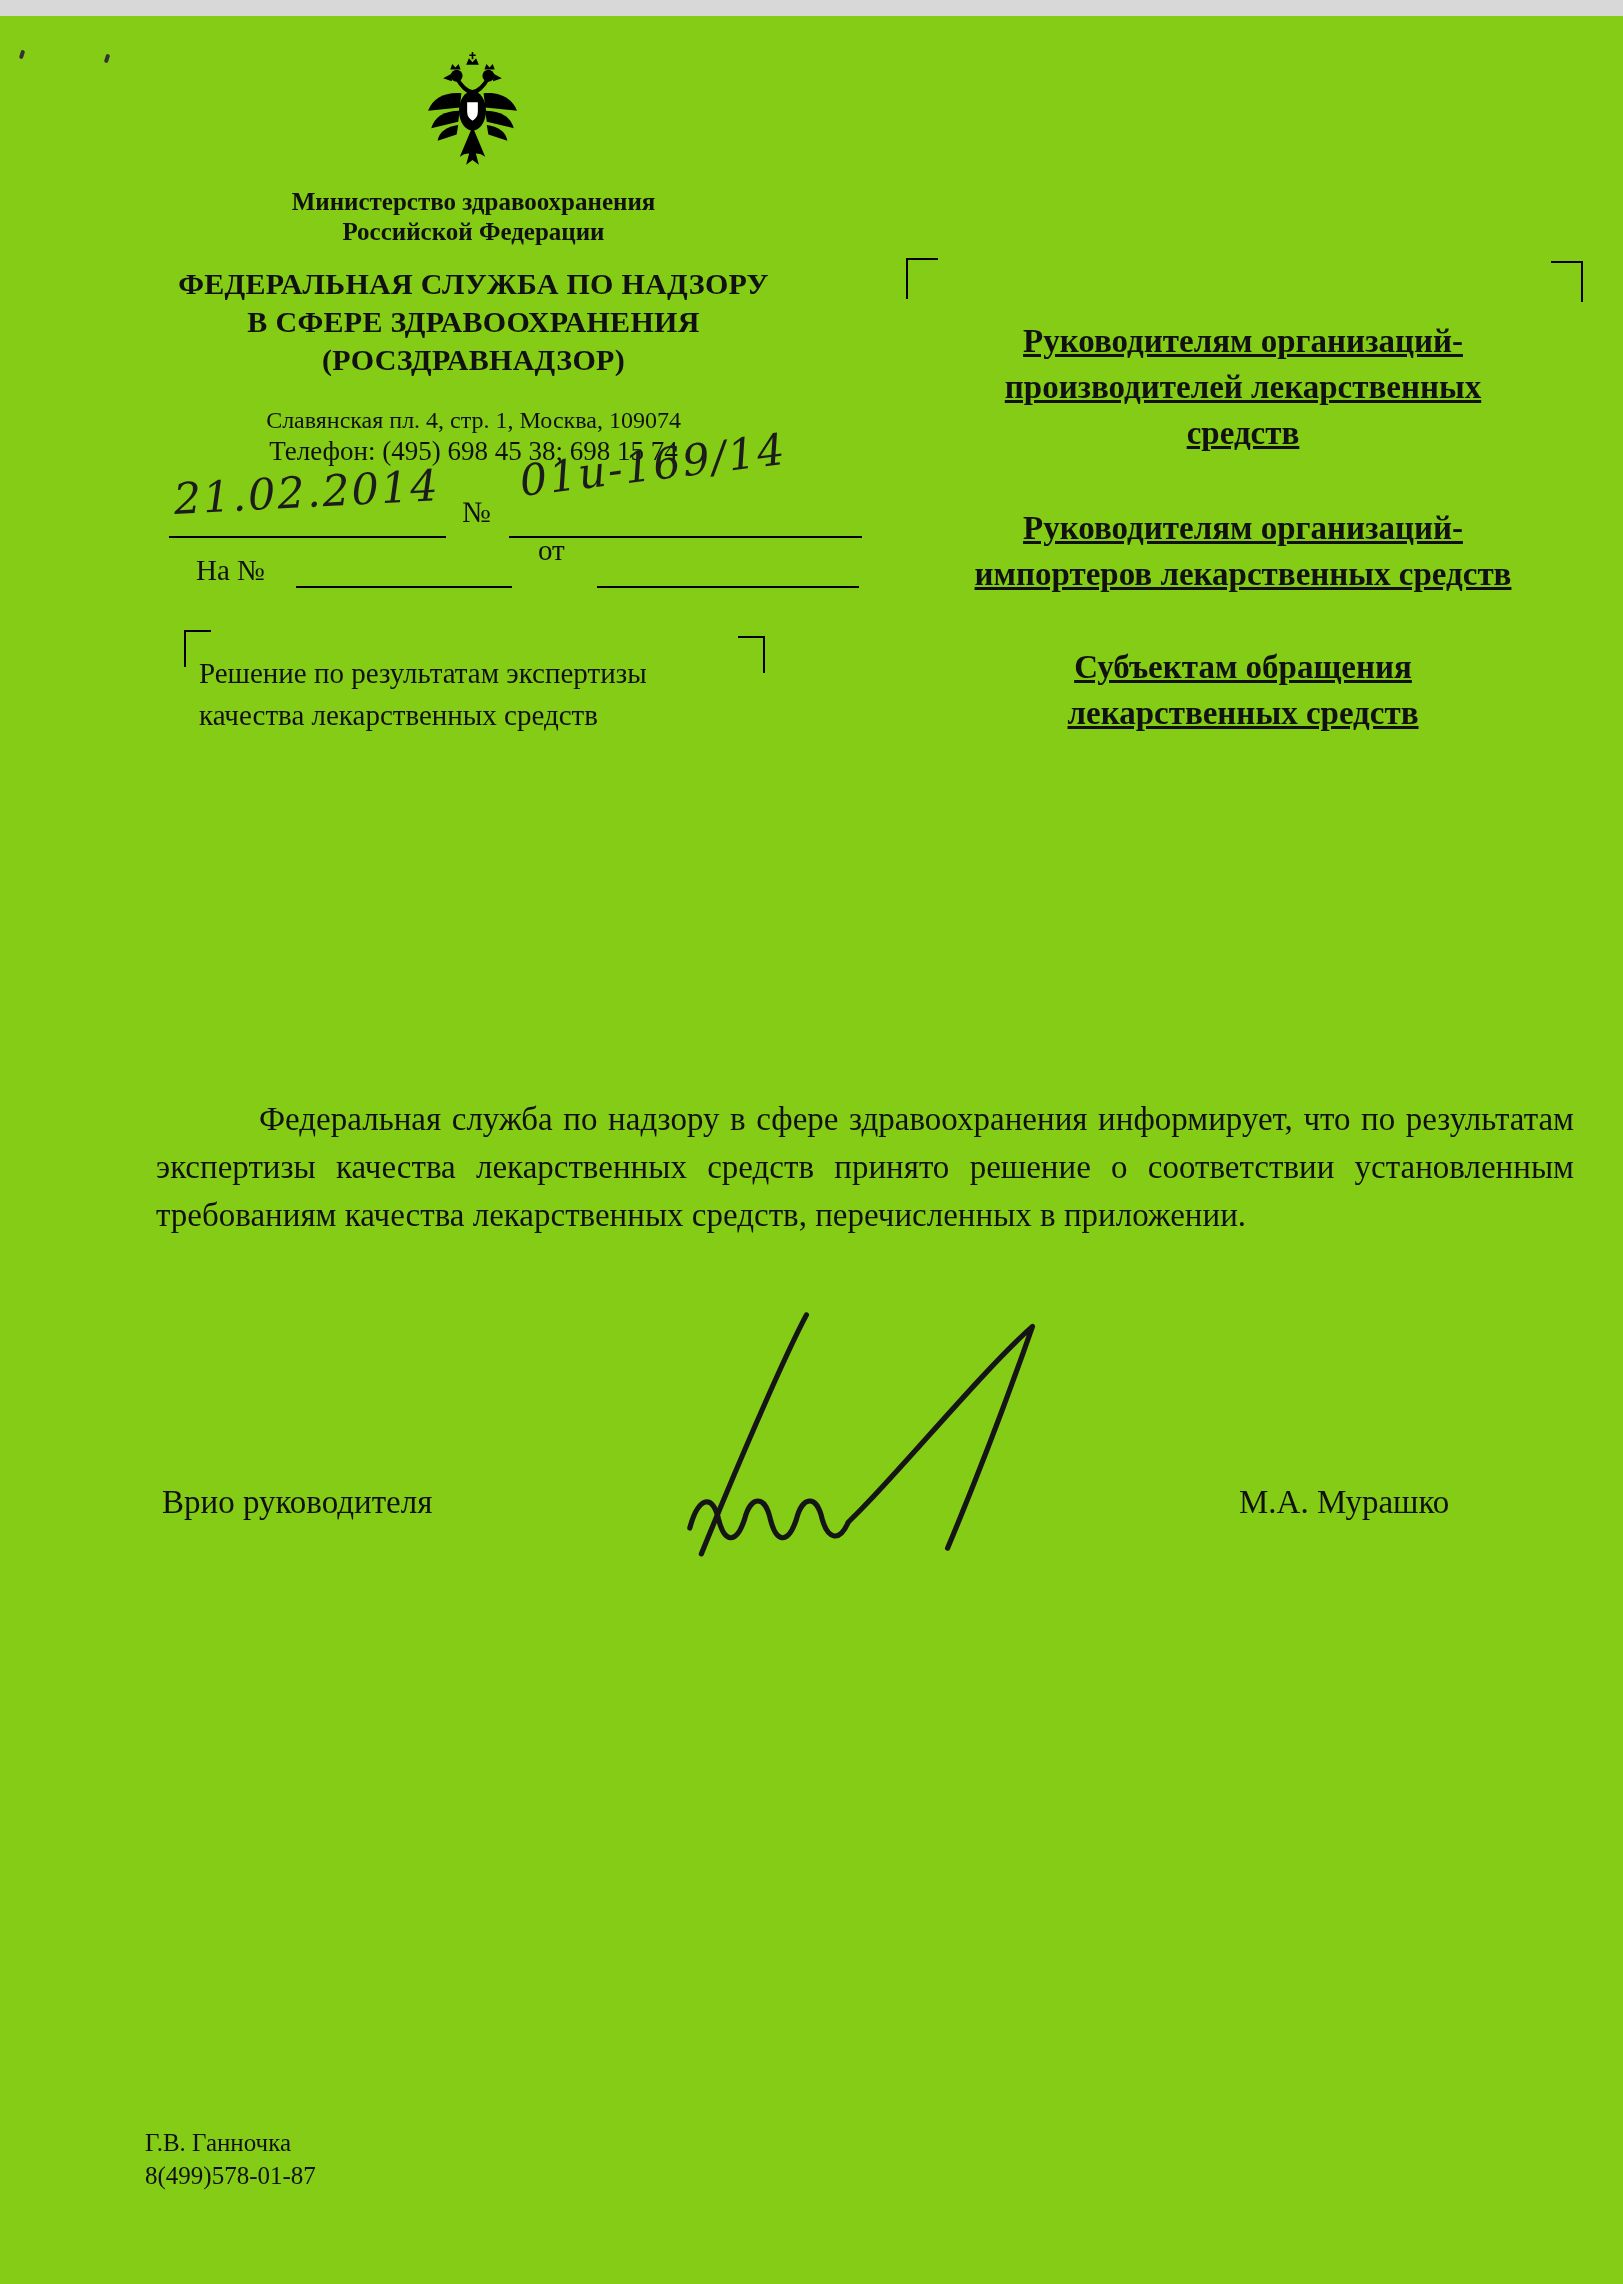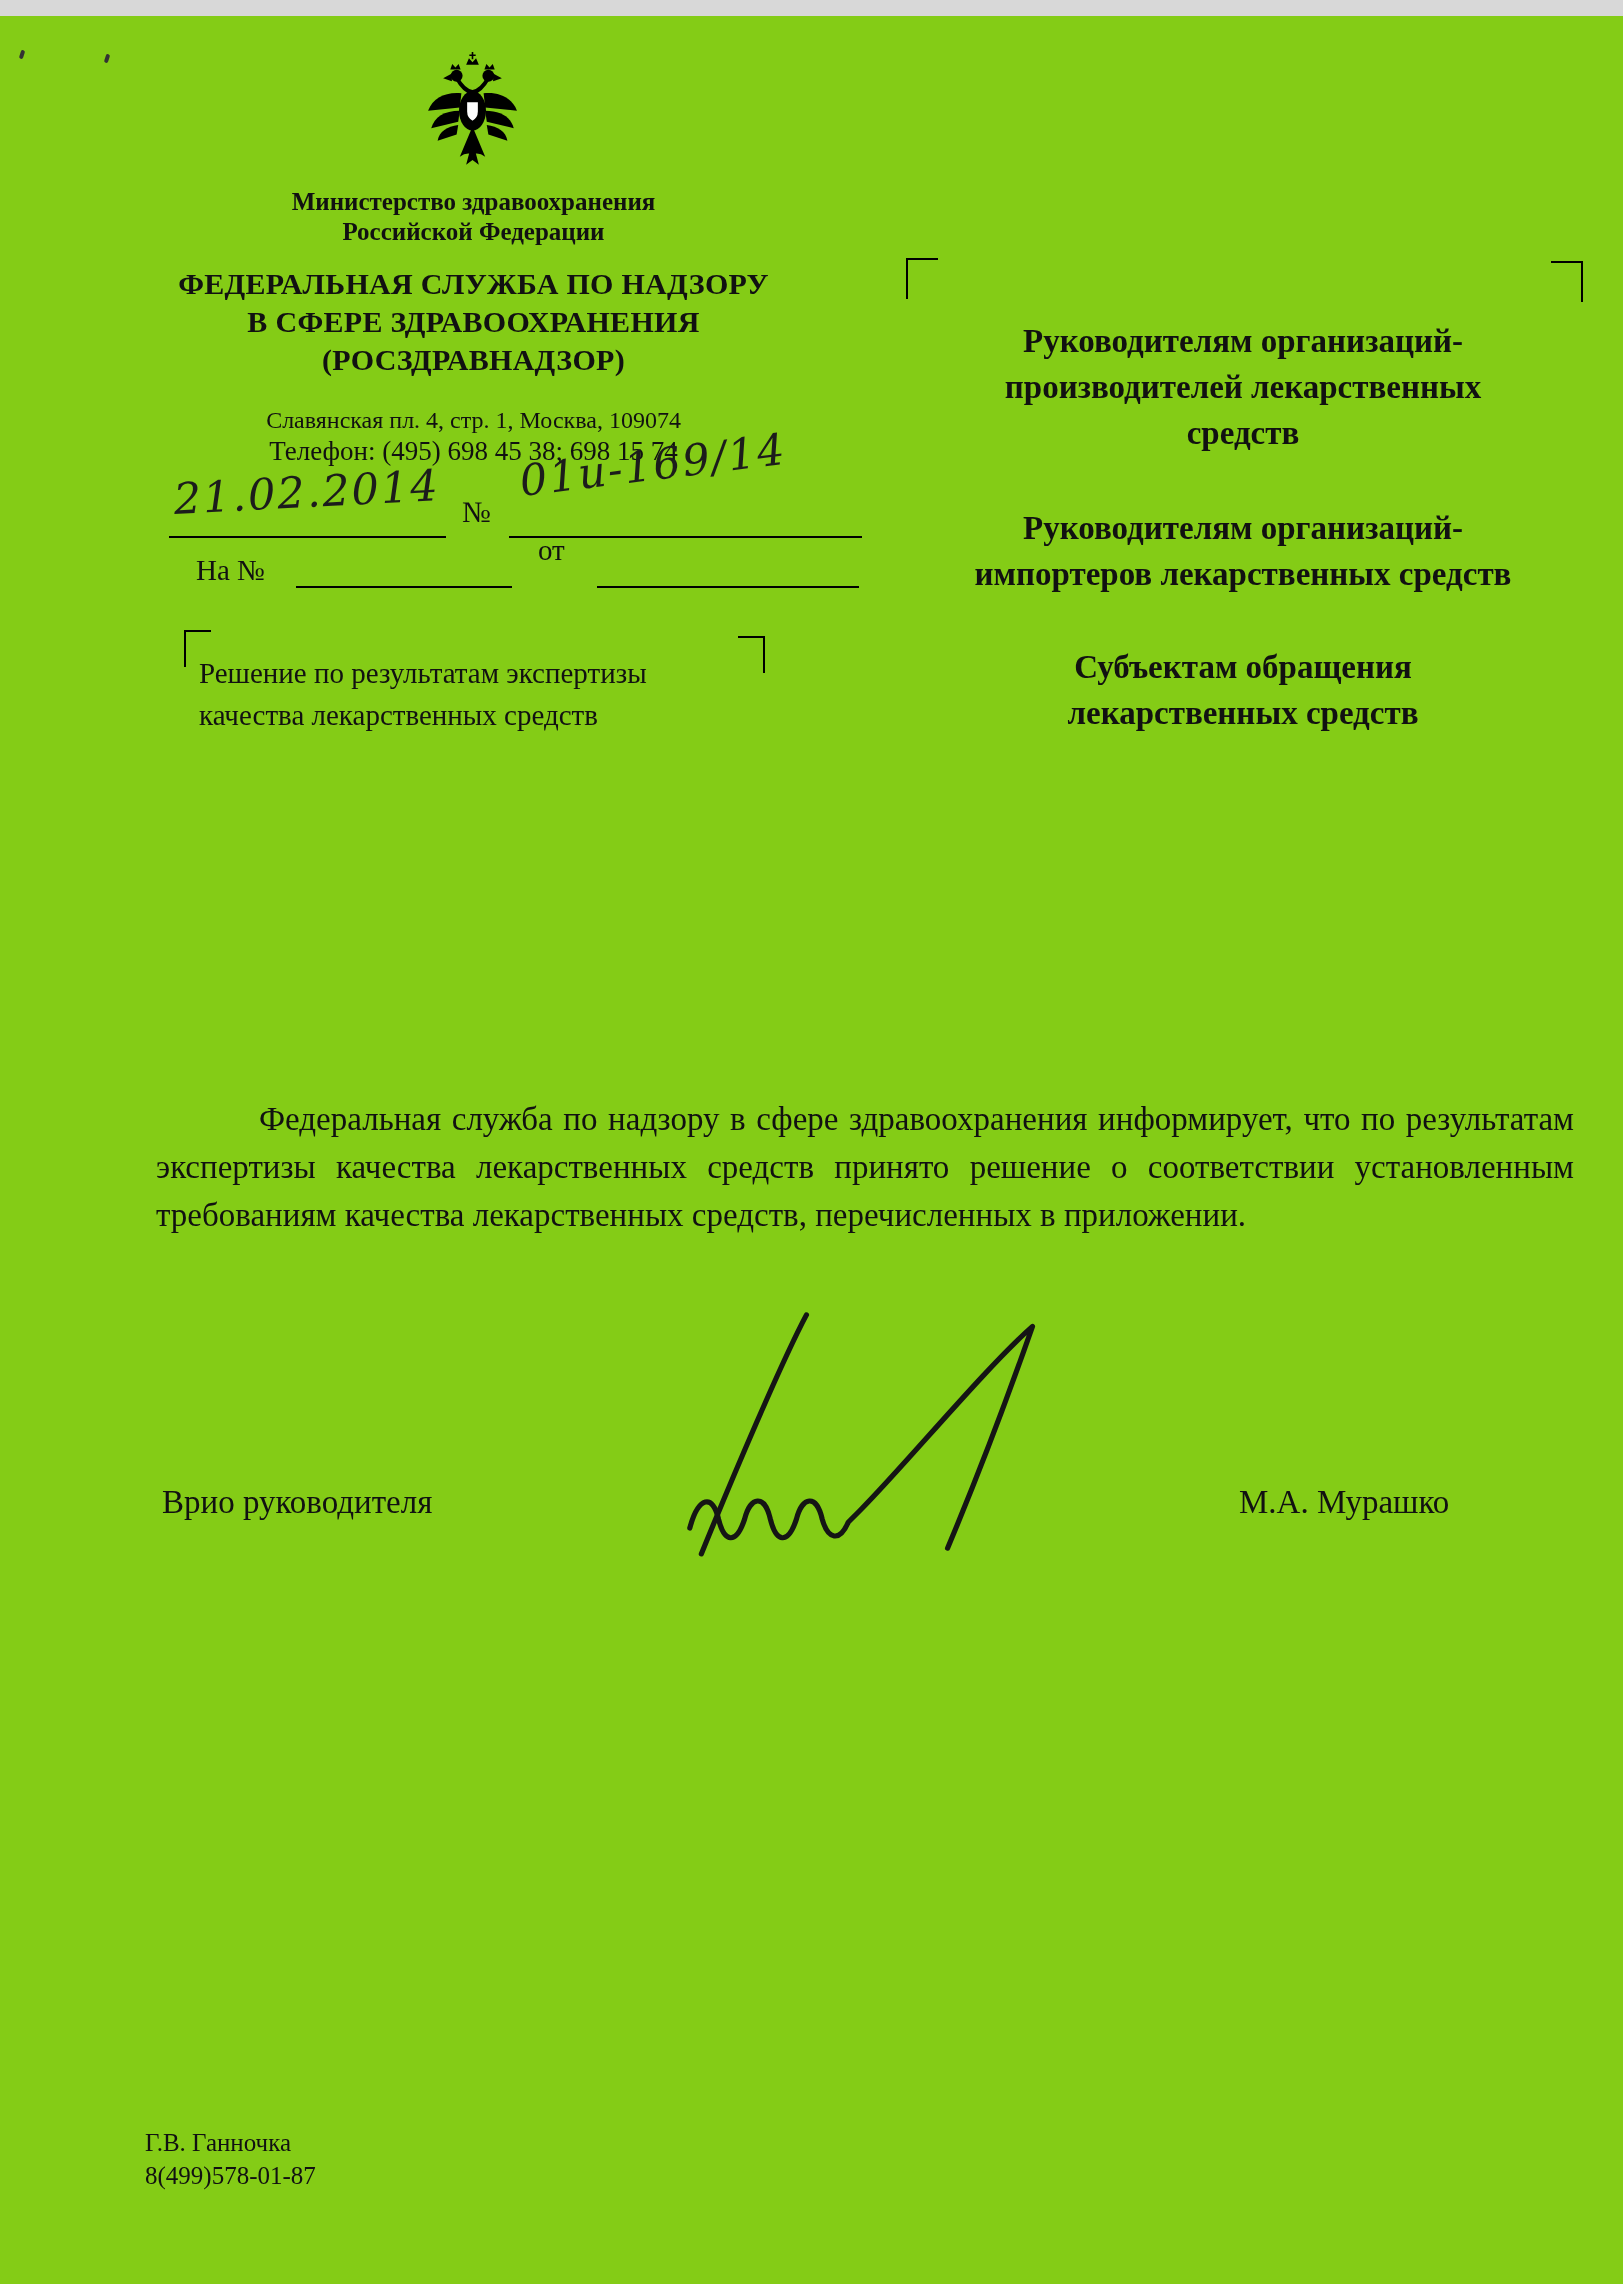--- a/index.html
+++ b/index.html
@@ -45,21 +45,21 @@
 
   
   .corner{border-top:2px solid #000;}
   .corner-l{border-left:2px solid #000;}
   .corner-r{border-right:2px solid #000;}
   .subj-cl{left:184px;top:614px;width:25px;height:35px;}
   .subj-cr{left:738px;top:620px;width:25px;height:35px;}
   .subject{left:199px;top:636px;width:589px;font-size:29px;line-height:42px;font-family:Liberation Serif, serif;}
   .addr-cl{left:906px;top:242px;width:30px;height:39px;border-top:2.6px solid #000;border-left:2.6px solid #000;}
   .addr-cr{left:1551px;top:245px;width:30px;height:39px;border-top:2.6px solid #000;border-right:2.6px solid #000;}
-  .addressee{left:919px;width:648px;font-weight:bold;font-size:33px;line-height:46px;text-align:center;}
+  .addressee{left:919px;width:648px;font-weight:bold;font-size:33px;line-height:46px;text-align:center;text-decoration:underline;}
   .a1{top:302px;}
   .a2{top:489px;}
   .a3{top:628px;}
 
   
   .body-par{
     left:156px;top:1079px;width:1418px;
     font-size:33px;line-height:48px;
     text-align:justify;text-indent:103px;
   }

